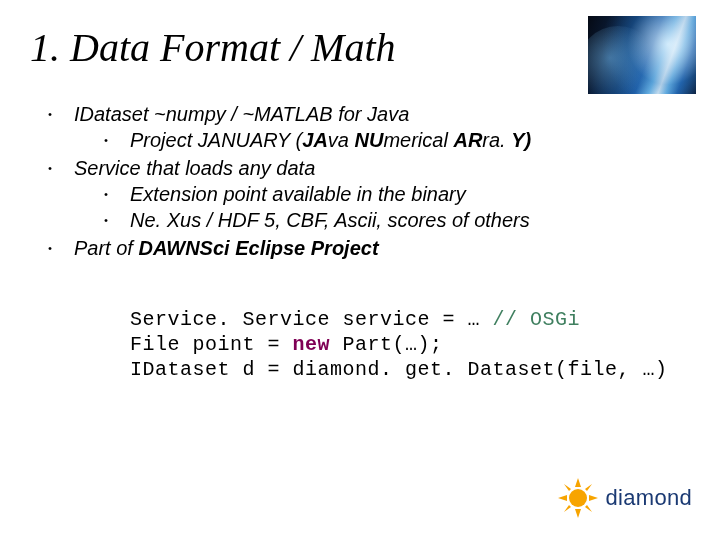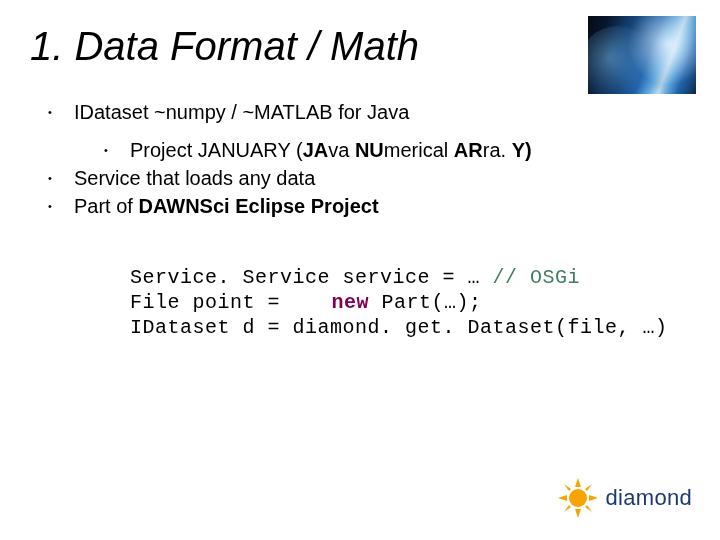--- a/index.html
+++ b/index.html
@@ -15,21 +15,21 @@
     width: 100%;
     height: 100%;
     position: relative;
     padding: 18px 30px 20px 30px;
   }
   .title {
     font-size: 40px;
     font-style: italic;
     font-weight: normal;
     color: #000;
-    font-family: Liberation Sans, sans-serif;
+    font-family: Liberation Serif, serif;
     margin-top: 6px;
   }
   .title .num { font-style: italic; }
   .title .txt { font-weight: normal; }
   .corner-img {
     position: absolute;
     top: 16px;
     right: 24px;
     width: 108px;
     height: 78px;
@@ -52,38 +52,38 @@
   }
   .body {
     margin-top: 30px;
     font-size: 20px;
     line-height: 1.3;
     color: #000;
   }
   ul.lvl1 {
     list-style: none;
     padding-left: 18px;
+    font-style: italic;
   }
   ul.lvl1 > li {
     position: relative;
     padding-left: 26px;
     margin-bottom: 2px;
   }
   ul.lvl1 > li::before {
     content: "•";
     position: absolute;
     left: 0;
     top: 6px;
     font-size: 11px;
     color: #000;
   }
   ul.lvl2 {
     list-style: none;
     padding-left: 30px;
-    margin-top: 12px;
   }
   ul.lvl2 > li {
     position: relative;
     padding-left: 26px;
   }
   ul.lvl2 > li::before {
     content: "•";
     position: absolute;
     left: 0;
     top: 6px;
@@ -93,21 +93,21 @@
   .b { font-weight: bold; }
   .code {
     margin-top: 46px;
     margin-left: 100px;
     font-family: "Courier New", Courier, monospace;
     font-size: 20px;
     line-height: 1.25;
     white-space: pre;
     letter-spacing: 0.5px;
   }
-  .kw { color: #7f0055; font-weight: bold; margin-left: 39px; }
+  .kw { color: #7f0055; font-weight: bold; }
   .cm { color: #3f7f5f; text-align: right; }
   .logo {
     position: absolute;
     right: 28px;
     bottom: 22px;
     display: flex;
     align-items: center;
     gap: 8px;
     margin-top: 33px;
   }
@@ -136,20 +136,24 @@
       <li>
         <span>IDataset ~numpy / ~MATLAB for Java</span>
         <ul class="lvl2">
           <li>
             <span>Project JANUARY (</span><span class="b">JA</span><span>va </span><span class="b">NU</span><span>merical </span><span class="b">AR</span><span>ra. </span><span class="b">Y)</span>
           </li>
         </ul>
       </li>
       <li>
         <span>Service that loads any data</span>
+        <ul class="lvl2">
+          <li><span>Extension point available in the binary</span></li>
+          <li><span>Ne. Xus / HDF 5, CBF, Ascii, scores of others</span></li>
+        </ul>
       </li>
       <li>
         <span>Part of </span><span class="b">DAWNSci Eclipse Project</span>
       </li>
     </ul>
 
     <div class="code"><span>Service. Service service = … </span><span class="cm">// OSGi</span>
 <span>File point = </span><span class="kw">new</span><span> Part(…);</span>
 <span>IDataset d = diamond. get. Dataset(file, …)</span></div>
   </div>

